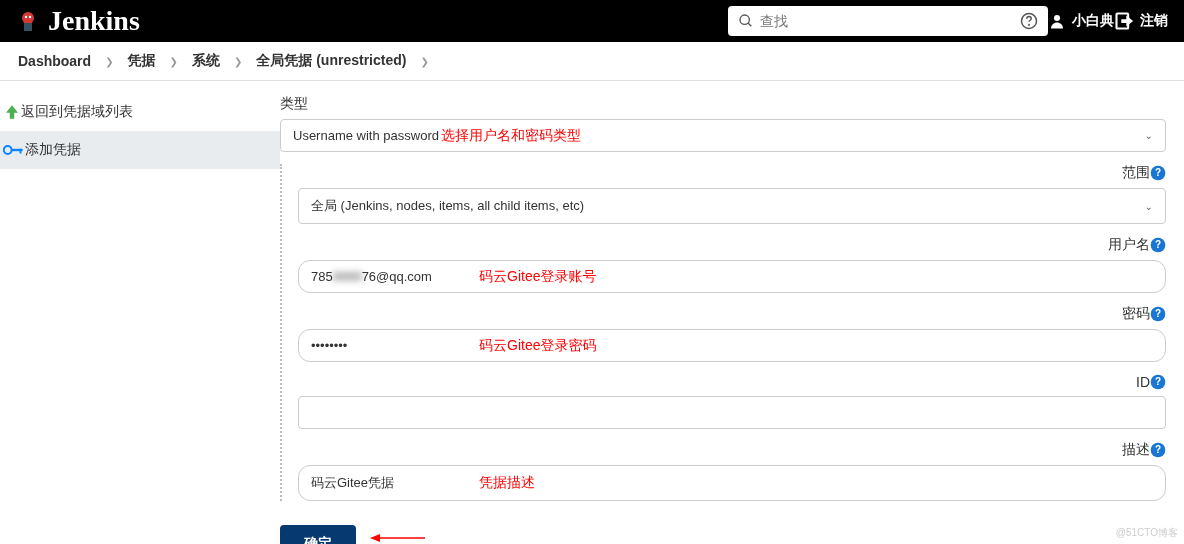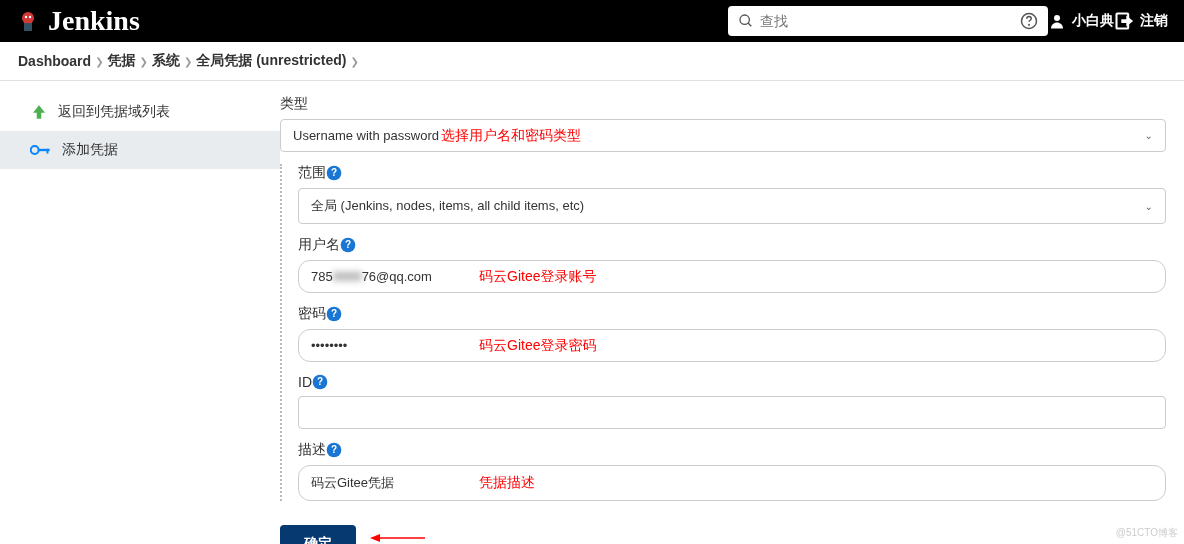--- a/index.html
+++ b/index.html
@@ -12,41 +12,41 @@
     .header-right { margin-left: auto; display: flex; align-items: center; }
     .search-box { background: #fff; border-radius: 4px; display: flex; align-items: center; padding: 4px 10px; width: 320px; height: 30px; }
     .search-icon-svg { width: 16px; height: 16px; margin-right: 6px; }
     .search-input { border: none; outline: none; flex: 1; font-size: 14px; background: transparent; }
     .help-circle { width: 18px; height: 18px; }
     .user-area { display: flex; align-items: center; gap: 6px; color: #fff; font-weight: bold; }
     .user-icon-svg { width: 18px; height: 18px; }
     .logout-area { display: flex; align-items: center; gap: 6px; color: #fff; font-weight: bold; }
     .logout-icon-svg { width: 20px; height: 20px; }
     
-    .breadcrumbs { display: flex; align-items: center; padding: 10px 18px; border-bottom: 1px solid #e0e0e0; gap: 4px; }
+    .breadcrumbs { display: flex; align-items: center; padding: 10px 18px; border-bottom: 1px solid #e0e0e0; gap: 14px; }
     .breadcrumb-item { color: #333; font-weight: bold; font-size: 14px; }
     .breadcrumb-sep { color: #999; font-size: 10px; }
     
     .main { display: flex; }
     .sidebar { width: 280px; padding: 12px 0; }
-    .sidebar-item { display: flex; align-items: center; gap: 10px; padding: 10px 30px; cursor: pointer; }
+    .sidebar-item { display: flex; align-items: center; padding: 10px 3px; cursor: pointer; }
     .sidebar-item.active { background: #e8ecef; }
     .arrow-up-icon { width: 18px; height: 18px; }
     .key-icon { width: 22px; height: 18px; }
     
     .content { flex: 1; padding: 14px 18px 20px 0; }
     .type-label { font-size: 14px; margin-bottom: 6px; color: #333; }
     .select-box { width: 100%; border: 1px solid #ccc; border-radius: 4px; padding: 8px 12px; font-size: 13px; display: flex; align-items: center; justify-content: space-between; background: #fff; position: relative; }
     .select-box .caret { font-size: 10px; color: #666; }
     .annotation { color: #ff0000; font-size: 14px; position: absolute; left: 160px; }
     .annotation-inline { color: #ff0000; font-size: 14px; margin-left: 20px; }
     
     .form-section { border-left: 2px dotted #bbb; margin-top: 8px; padding-left: 16px; }
     .field-group { margin-top: 12px; }
-    .field-header { display: flex; justify-content: flex-start; align-items: center; margin-bottom: 6px; }
+    .field-header { display: flex; justify-content: flex-end; align-items: center; margin-bottom: 6px; }
     .field-label { font-size: 14px; color: #333; }
     .help-icon-svg { width: 16px; height: 16px; }
     .input-box { width: 100%; border: 1px solid #ccc; border-radius: 12px; padding: 8px 12px; font-size: 13px; background: #fff; position: relative; display: flex; align-items: center; }
     .input-field { width: 100%; border: 1px solid #ccc; border-radius: 4px; padding: 8px 12px; font-size: 13px; outline: none; }
     .masked { filter: blur(3px); }
     
     .submit-btn { background: #063970; color: #fff; border: none; padding: 10px 24px; border-radius: 4px; font-size: 14px; font-weight: bold; cursor: pointer; margin-top: 24px; }
     .arrow-annotation { display: inline-block; margin-left: 10px; }
     
     .watermark { position: fixed; bottom: 4px; right: 6px; font-size: 10px; color: #ccc; }

